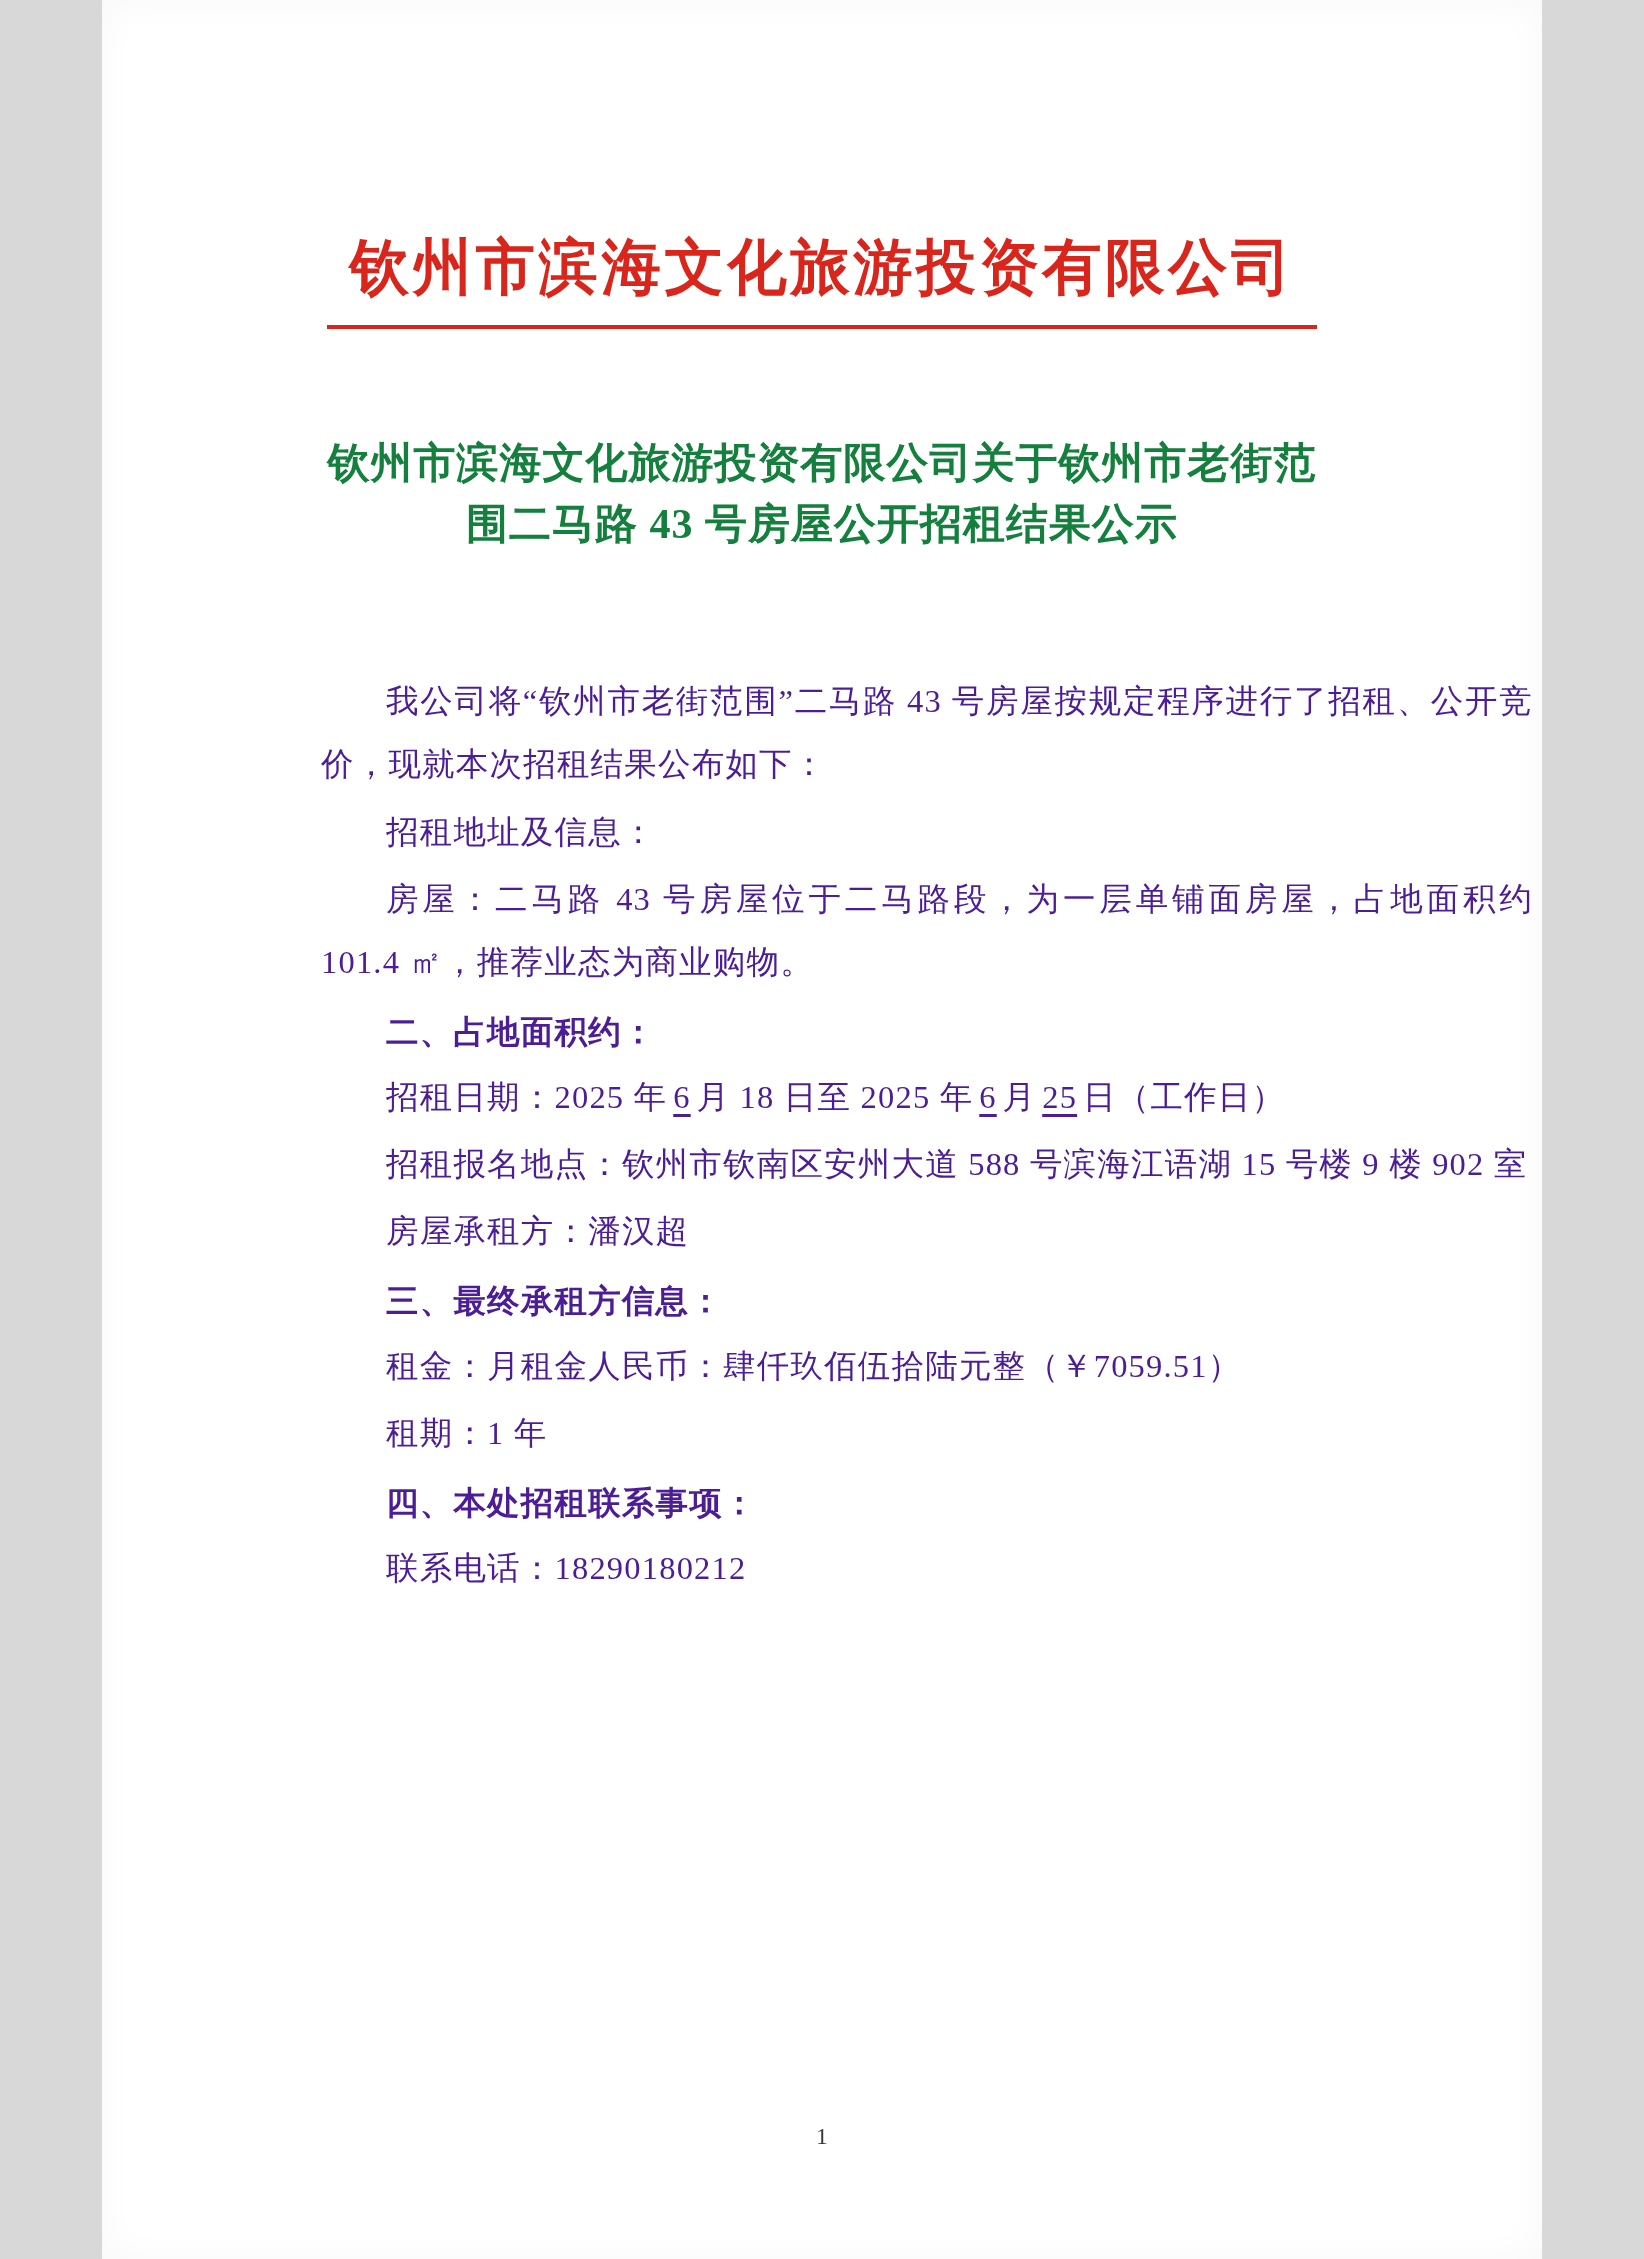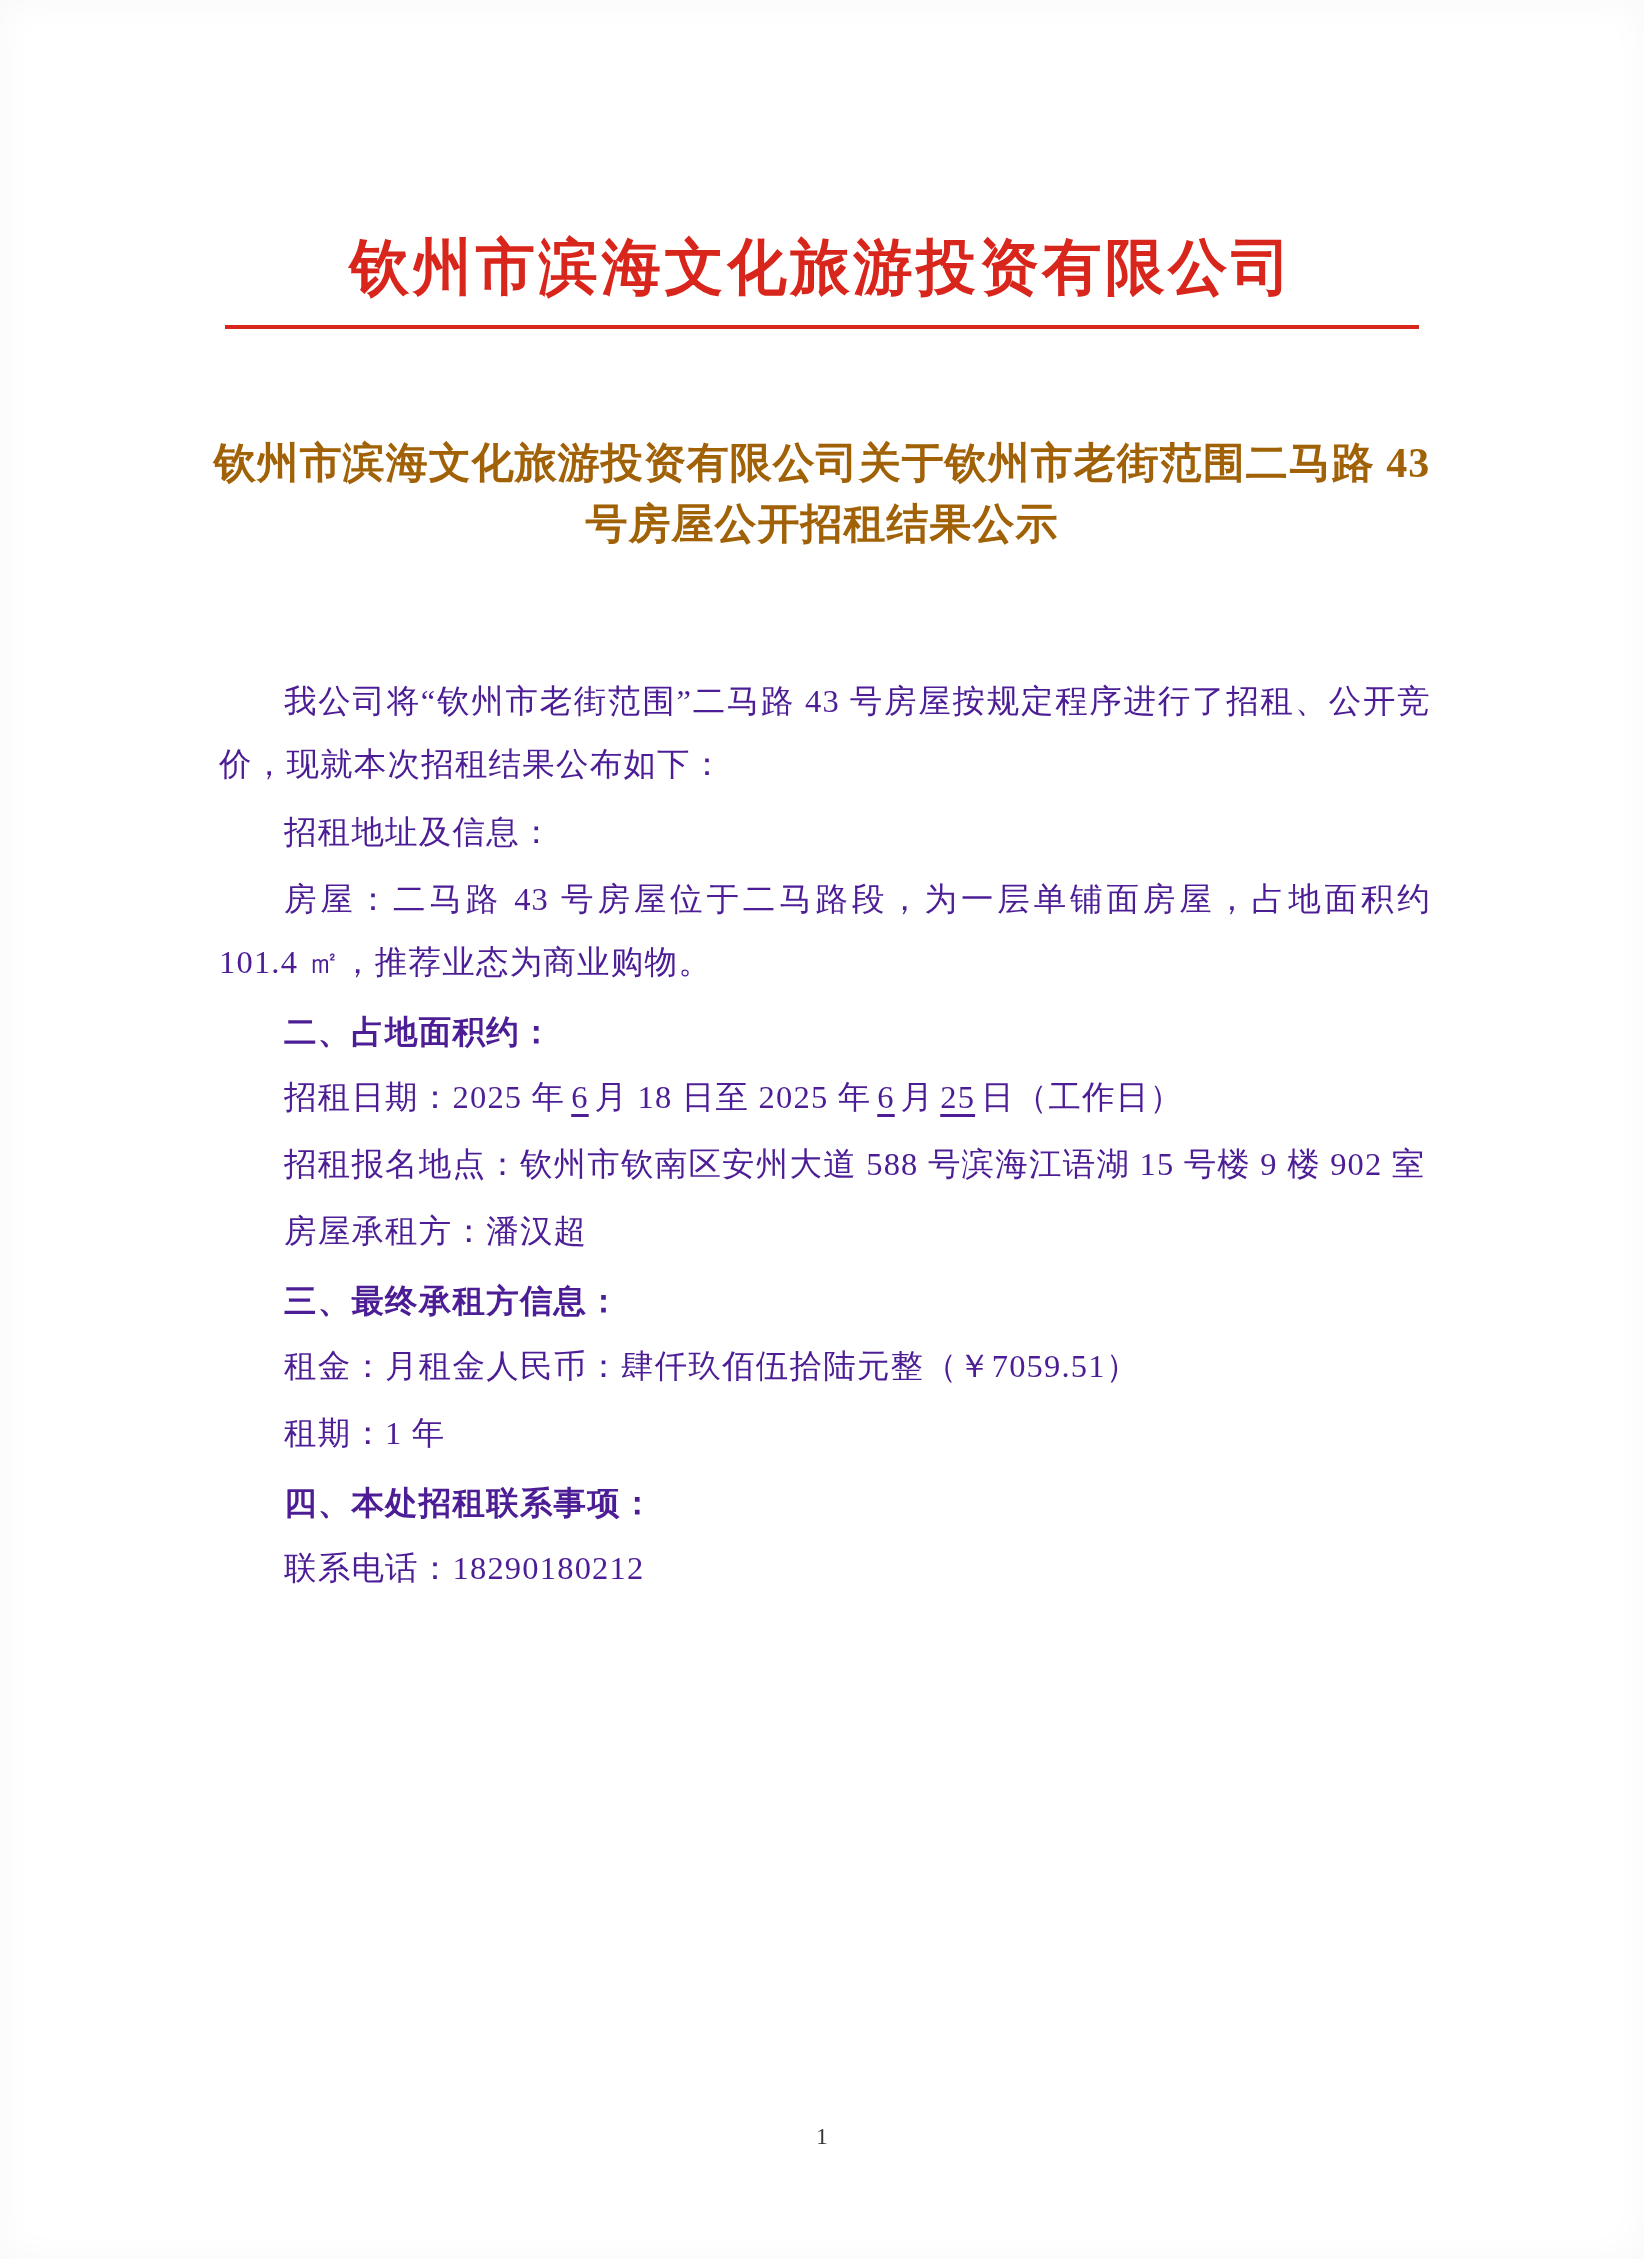--- a/index.html
+++ b/index.html
@@ -5,21 +5,21 @@
   html, body {
     margin: 0;
     padding: 0;
     background: #d8d8d8;
   }
   body {
     font-family: "Liberation Serif", "DejaVu Serif", serif;
   }
   .page {
     position: relative;
-    width: 1644px;
+    width: 1440px;
     height: 2260px;
     margin: 0 auto;
     background: #ffffff;
     overflow: hidden;
     box-sizing: border-box;
   }
   
   .page::after {
     content: "";
     position: absolute;
@@ -56,21 +56,21 @@
 
   .doc-title {
     position: absolute;
     top: 433px;
     left: 212px;
     right: 212px;
     text-align: center;
     font-weight: bold;
     font-size: 42px;
     line-height: 1.45;
-    color: #a16207;
+    color: #15803d;
     letter-spacing: 1px;
   }
 
   .body {
     position: absolute;
     top: 670px;
     left: 219px;
     width: 1212px;
     color: #4c1d95;
     font-size: 32.5px;

